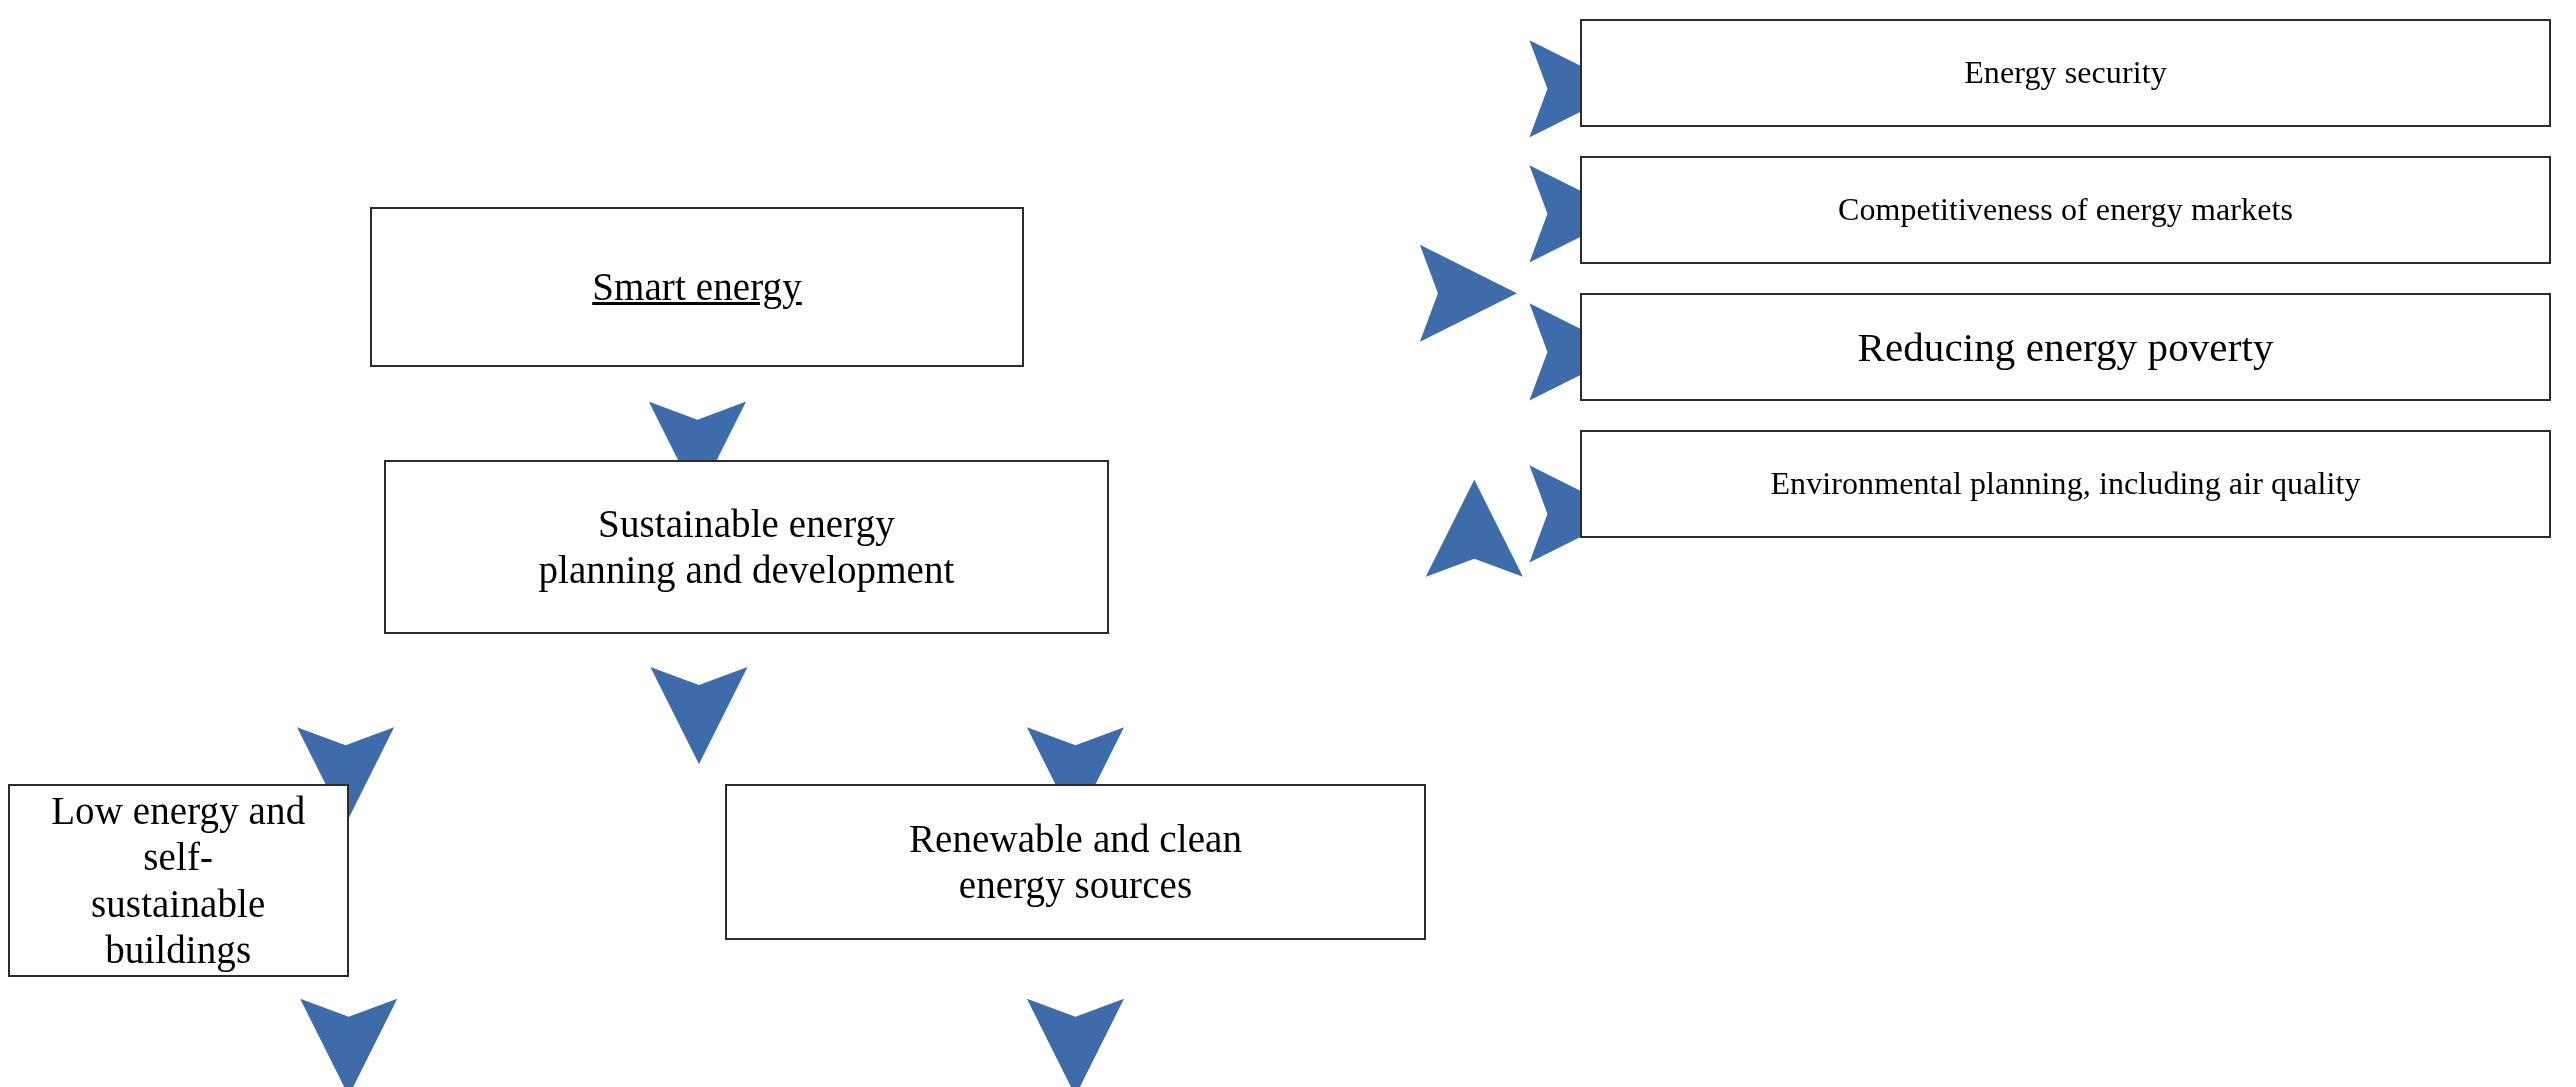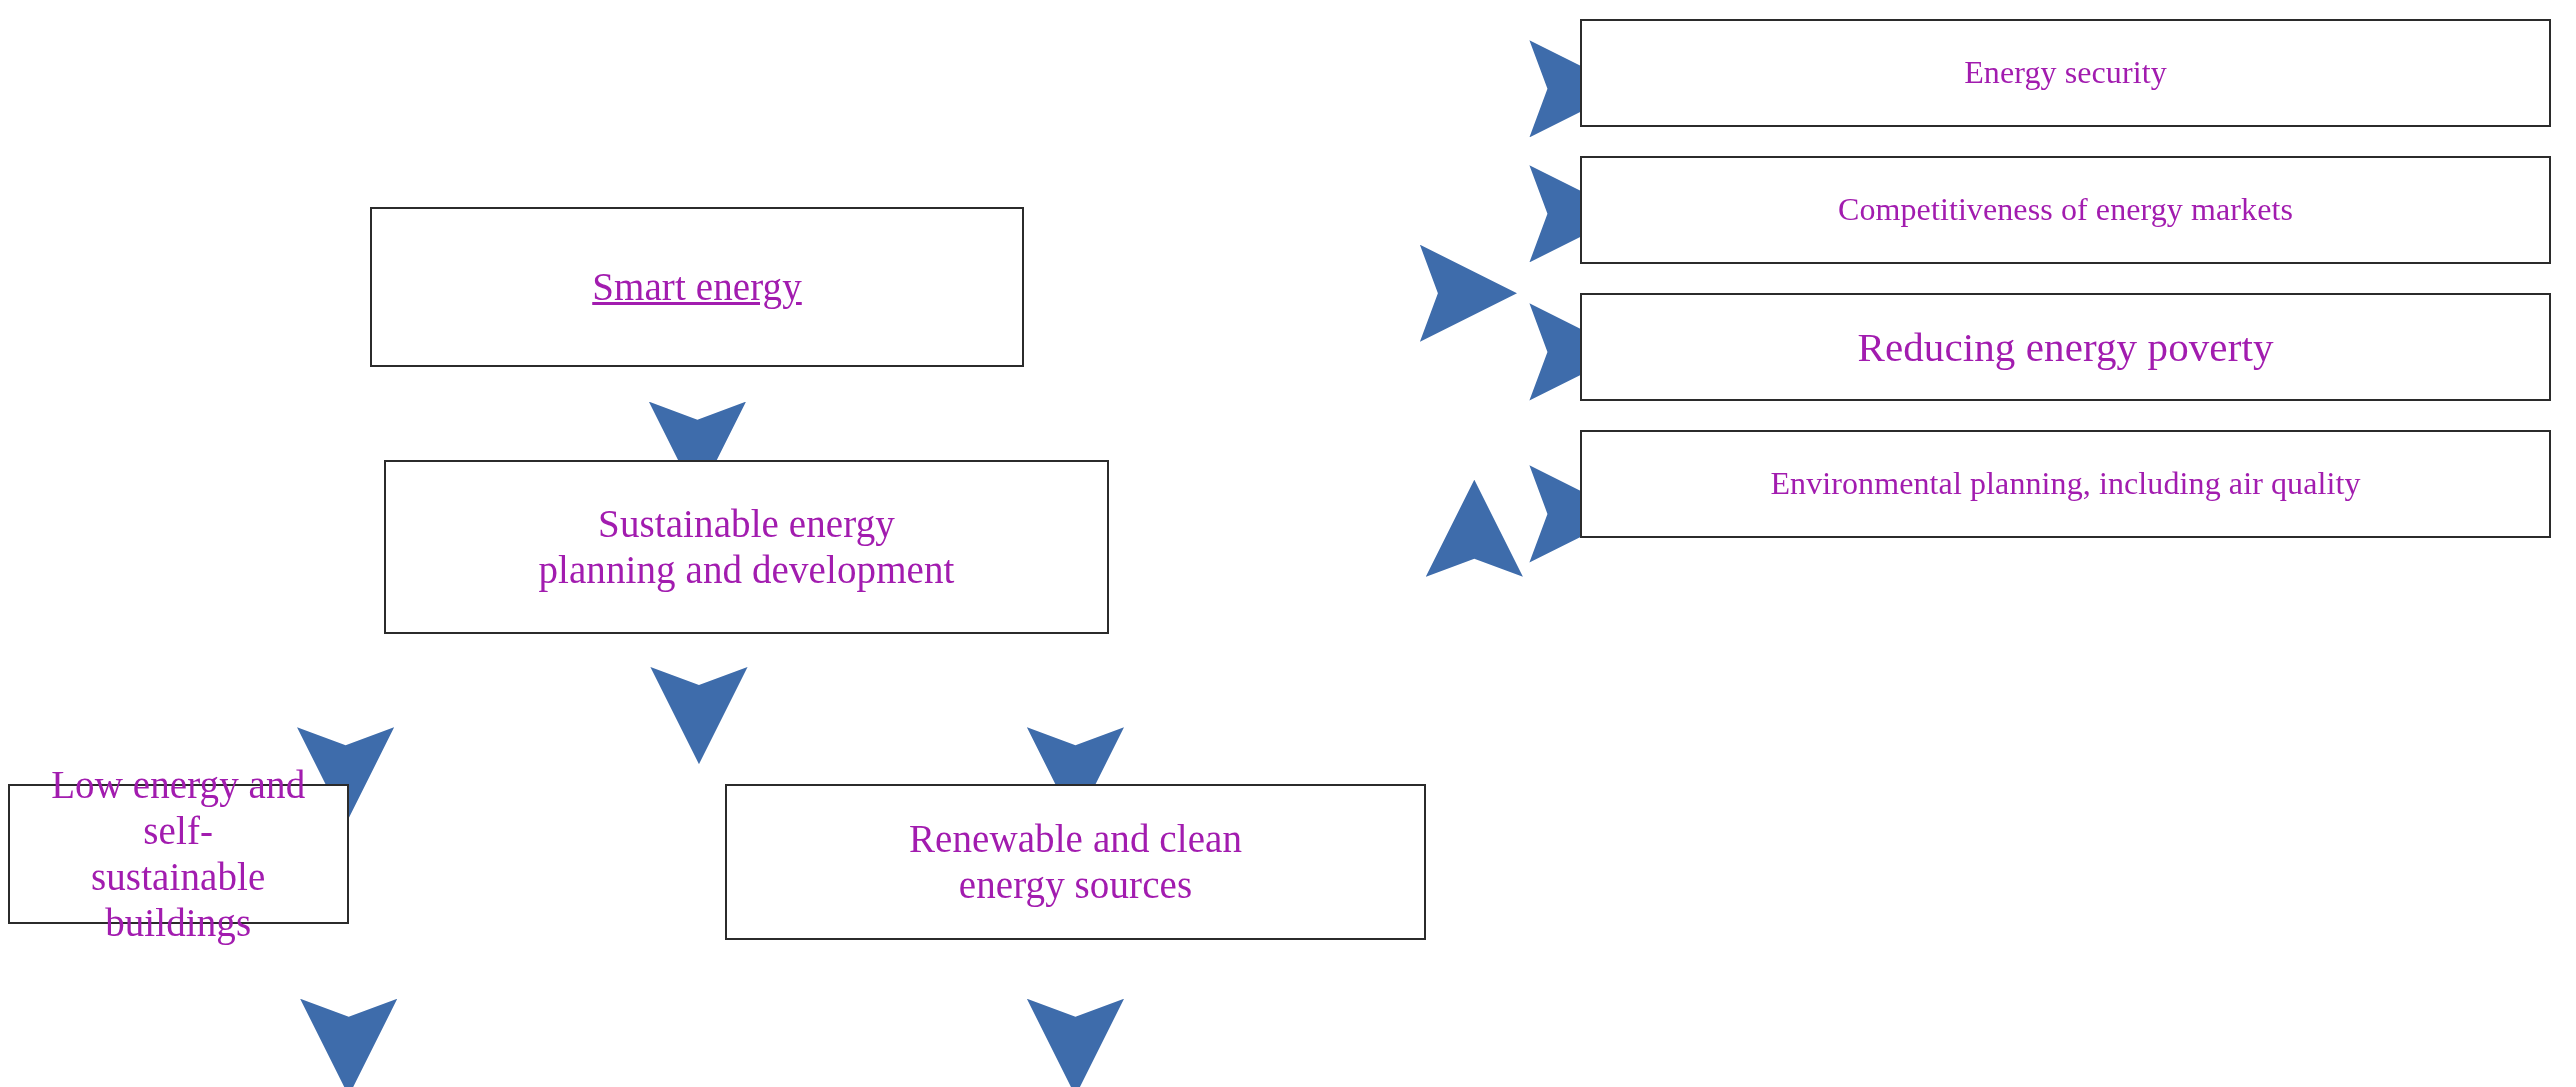--- a/index.html
+++ b/index.html
@@ -17,33 +17,33 @@
   }
   .node {
     position: absolute;
     box-sizing: border-box;
     background: #ffffff;
     border: 2.3px solid #2b2b2b;
     display: flex;
     align-items: center;
     justify-content: center;
     text-align: center;
-    color: #a21caf;
+    color: #000000;
     line-height: 1.18;
     letter-spacing: 0.1px;
   }
   .node .label {
     display: block;
     padding: 0 10.8px;
     white-space: pre-line;
   }
   
   #node-smart-energy      { left: 370px;  top: 207px;  width: 654px;  height: 160px; font-size: 39px; text-decoration: underline; }
   #node-sustainable       { left: 336px;  top: 460px;  width: 725px;  height: 174px; font-size: 39px; margin-left: 48px; }
-  #node-low-energy        { left: 7.7px;   top: 784px; width: 341px;  height: 140px; font-size: 39px; }
+  #node-low-energy        { left: 7.7px;   top: 784px; width: 341px;  height: 193px; font-size: 39px; }
   #node-renewable         { left: 725px;  top: 784px; width: 701px;  height: 156px; font-size: 39px; }
   #node-energy-security       { left: 1580px; top: 18.5px;  width: 971px; height: 108px; font-size: 32px; }
   #node-competitiveness       { left: 1580px; top: 156px; width: 971px; height: 108px; font-size: 32px; }
   #node-reducing-poverty      { left: 1580px; top: 293px; width: 971px; height: 108px; font-size: 41px; text-align: center; }
   #node-environmental         { left: 1580px; top: 430px; width: 971px; height: 108px; font-size: 32px; }
 
   .svg-layer {
     position: absolute;
     left: 0; top: 0;
     width: 2576px;

